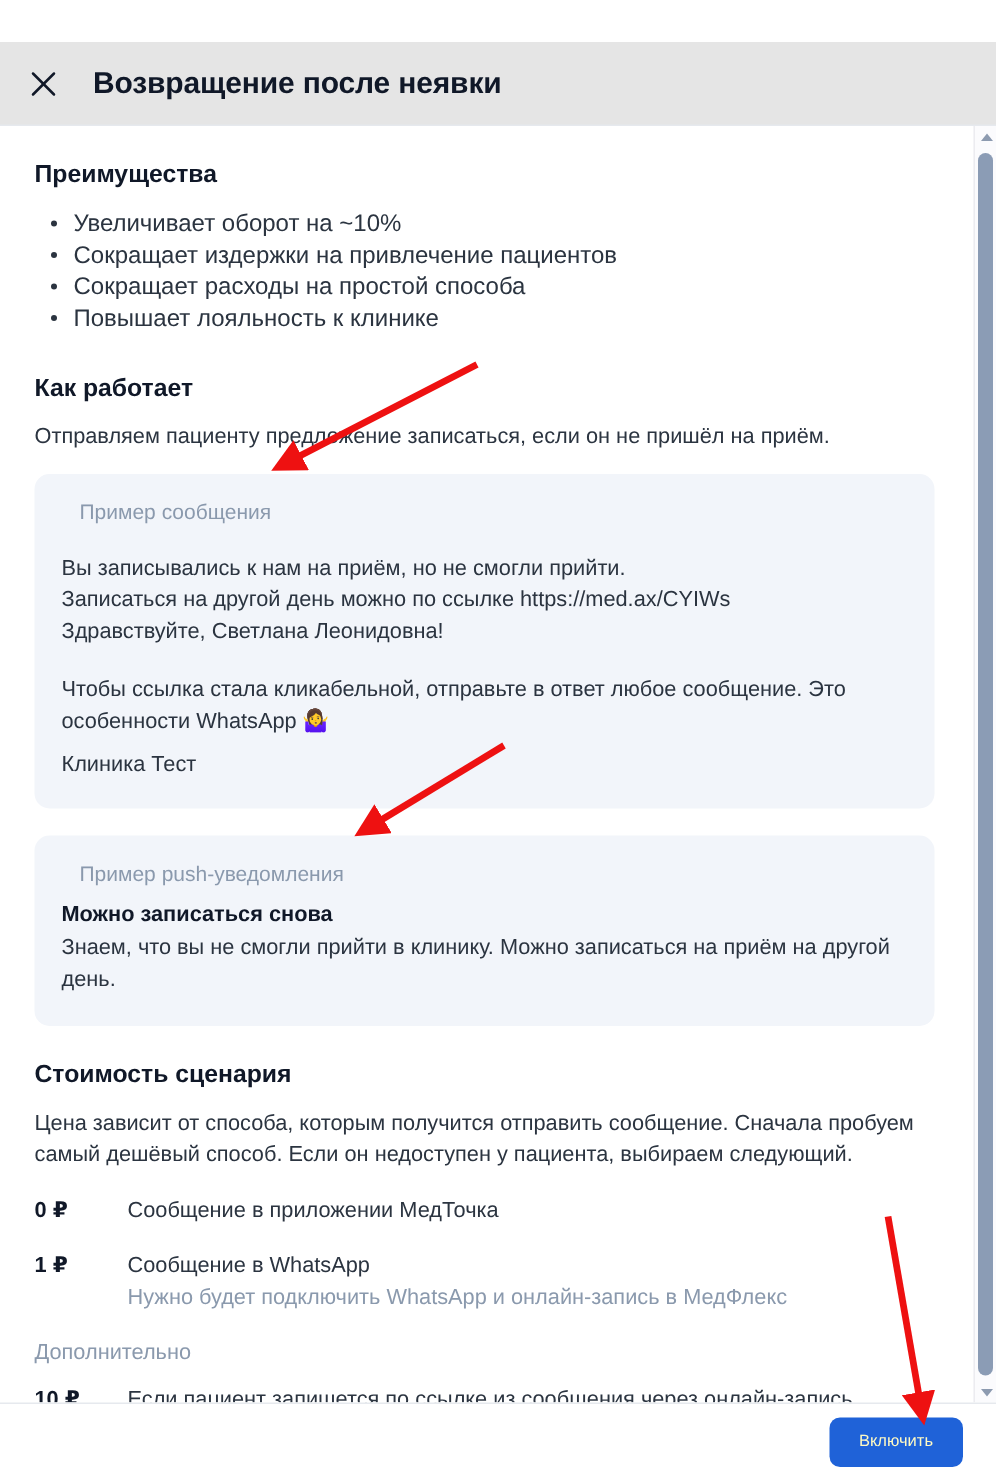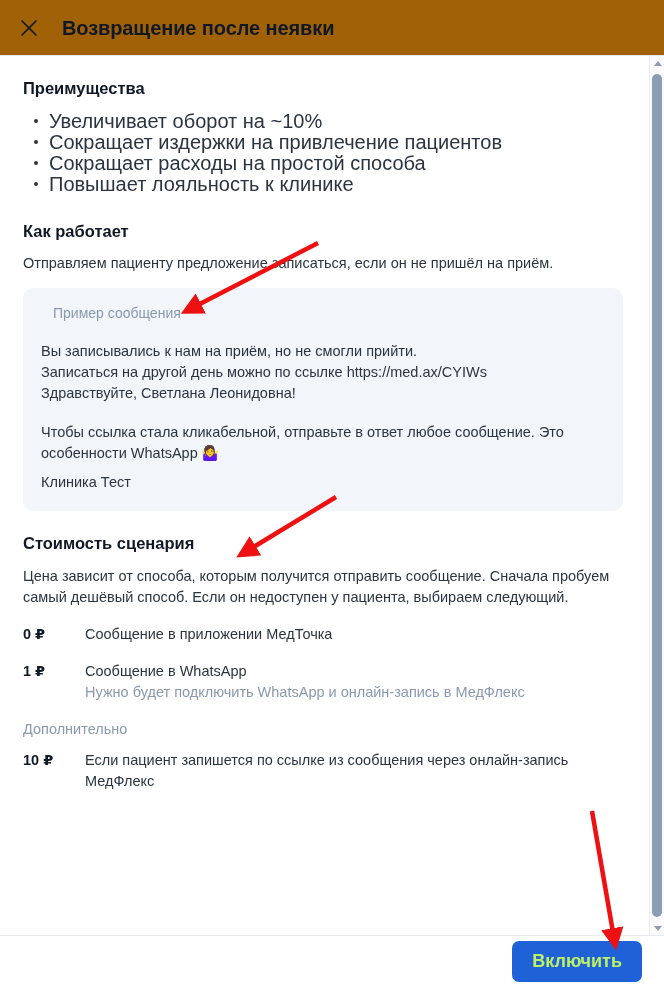--- a/index.html
+++ b/index.html
@@ -27,23 +27,24 @@
     overflow: hidden;
   }
 
   
   .header {
     position: relative;
     height: 56px;
     flex: 0 0 56px;
     display: flex;
     align-items: center;
-    background: #a16207;
+    background: #e5e5e5;
     border-bottom: 1px solid #e6e9ee;
     box-sizing: border-box;
+    margin-top: 28px;
   }
   .close-btn {
     width: 26px;
     height: 26px;
     margin-left: 16px;
     margin-right: 20px;
     display: flex;
     align-items: center;
     justify-content: center;
     cursor: pointer;
@@ -86,21 +87,21 @@
   }
   h2.section-title.spaced { margin-top: 26px; }
 
   ul.benefits {
     margin: 0;
     padding: 0 0 0 24px;
     list-style: none;
   }
   ul.benefits li {
     position: relative;
-    font-size: 20px;
+    font-size: 16px;
     line-height: 21px;
     color: #2b3440;
     padding-left: 2px;
   }
   ul.benefits li::before {
     content: "";
     position: absolute;
     left: -13px;
     top: 8px;
     width: 4px;
@@ -234,26 +235,26 @@
     background: #ffffff;
     border-top: 1px solid #e6e9ee;
     display: flex;
     align-items: center;
     justify-content: flex-end;
     padding-right: 22px;
     box-sizing: border-box;
   }
   .primary-btn {
     background: #1f62d8;
-    color: #bef264;
+    color: #fef9c3;
     border: none;
     border-radius: 7px;
     font-family: inherit;
-    font-size: 18px;
-    font-weight: bold;
+    font-size: 11px;
+    font-weight: normal;
     padding: 10px 20px 11px 20px;
     cursor: pointer;
     line-height: 1.15;
   }
 
   
   .annotations {
     position: absolute;
     left: 0;
     top: 0;
@@ -294,20 +295,25 @@
 
       <div class="example-card">
         <p class="example-label">Пример сообщения</p>
         <p class="example-body" style="margin-top:18px;">Вы записывались к нам на приём, но не смогли прийти.
 Записаться на другой день можно по ссылке https://med.ax/CYIWs</p>
         <p class="example-body">Здравствуйте, Светлана Леонидовна!</p>
         <p class="example-body" style="margin-top:18px;">Чтобы ссылка стала кликабельной, отправьте в ответ любое сообщение. Это особенности WhatsApp 🤷‍♀️</p>
         <p class="example-body" style="margin-top:8px;">Клиника Тест</p>
       </div>
 
+      <div class="example-card" style="padding-bottom:20px;">
+        <p class="example-label">Пример push-уведомления</p>
+        <p class="push-title">Можно записаться снова</p>
+        <p class="push-body">Знаем, что вы не смогли прийти в клинику. Можно записаться на приём на другой день.</p>
+      </div>
 
       <h2 class="section-title spaced" style="margin-top:22px;">Стоимость сценария</h2>
       <p class="lead" style="margin-bottom:0;">Цена зависит от способа, которым получится отправить сообщение. Сначала пробуем самый дешёвый способ. Если он недоступен у пациента, выбираем следующий.</p>
 
       <div class="price-list">
         <div class="price-row">
           <div class="price-amount">0 ₽</div>
           <div class="price-texts">
             <div class="price-main">Сообщение в приложении МедТочка</div>
           </div>

